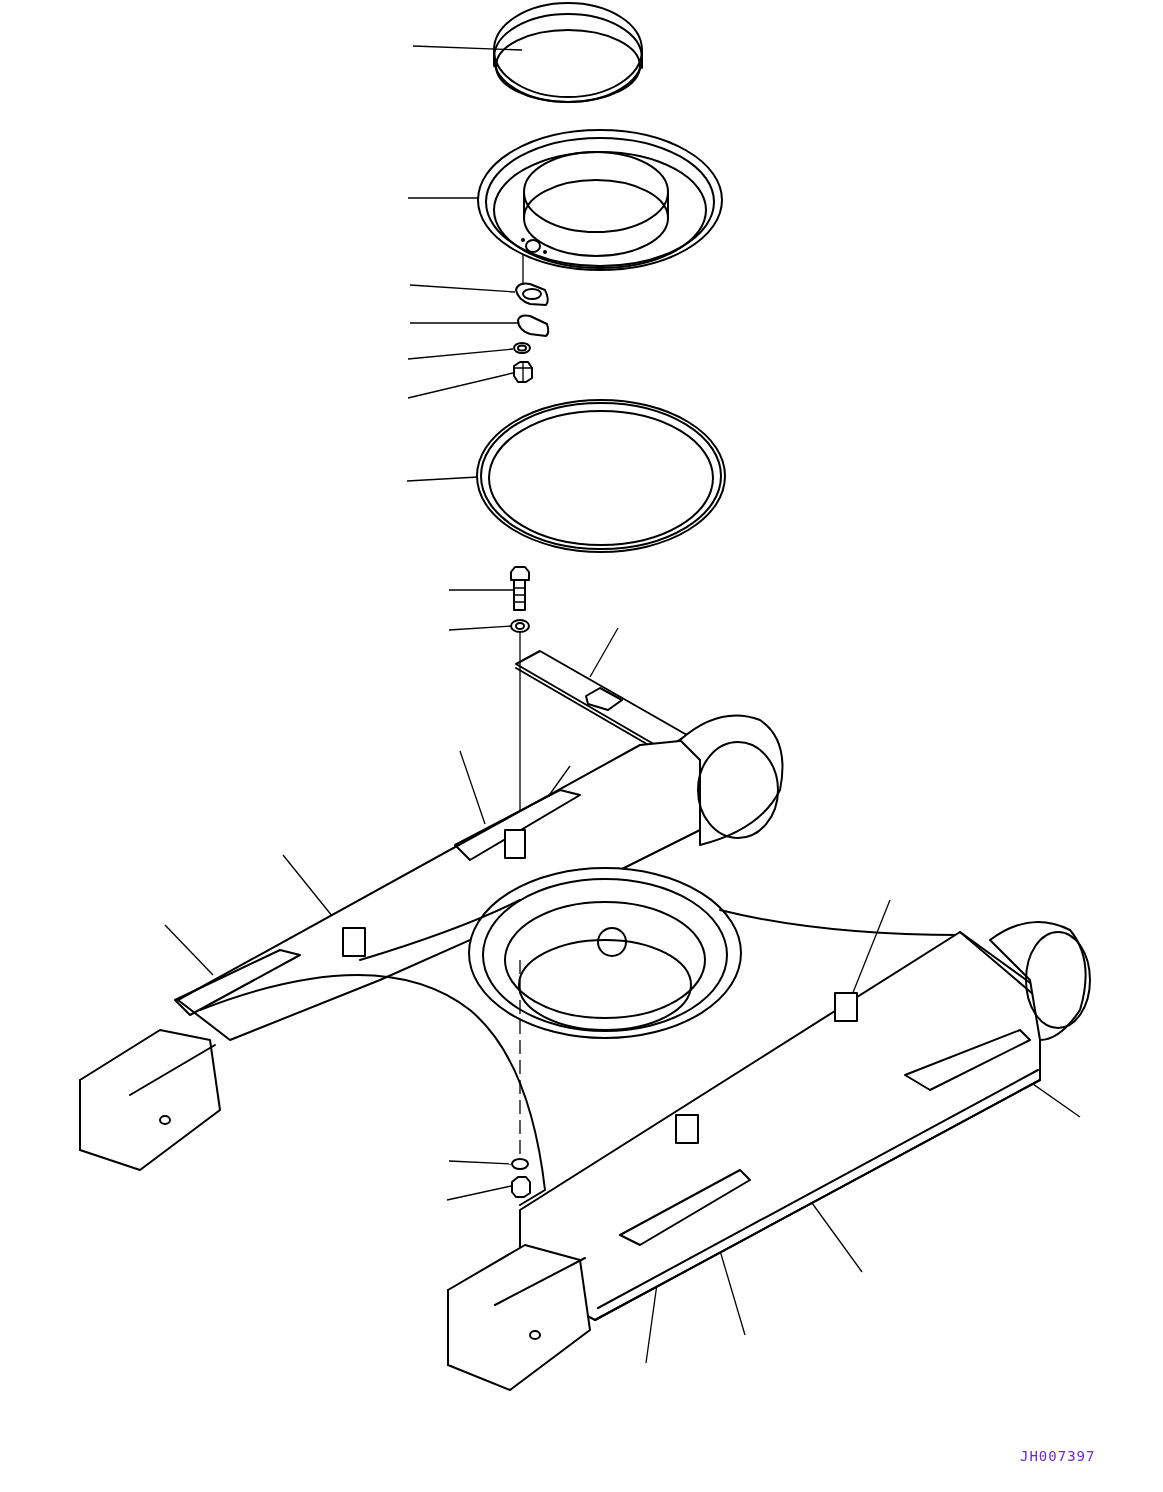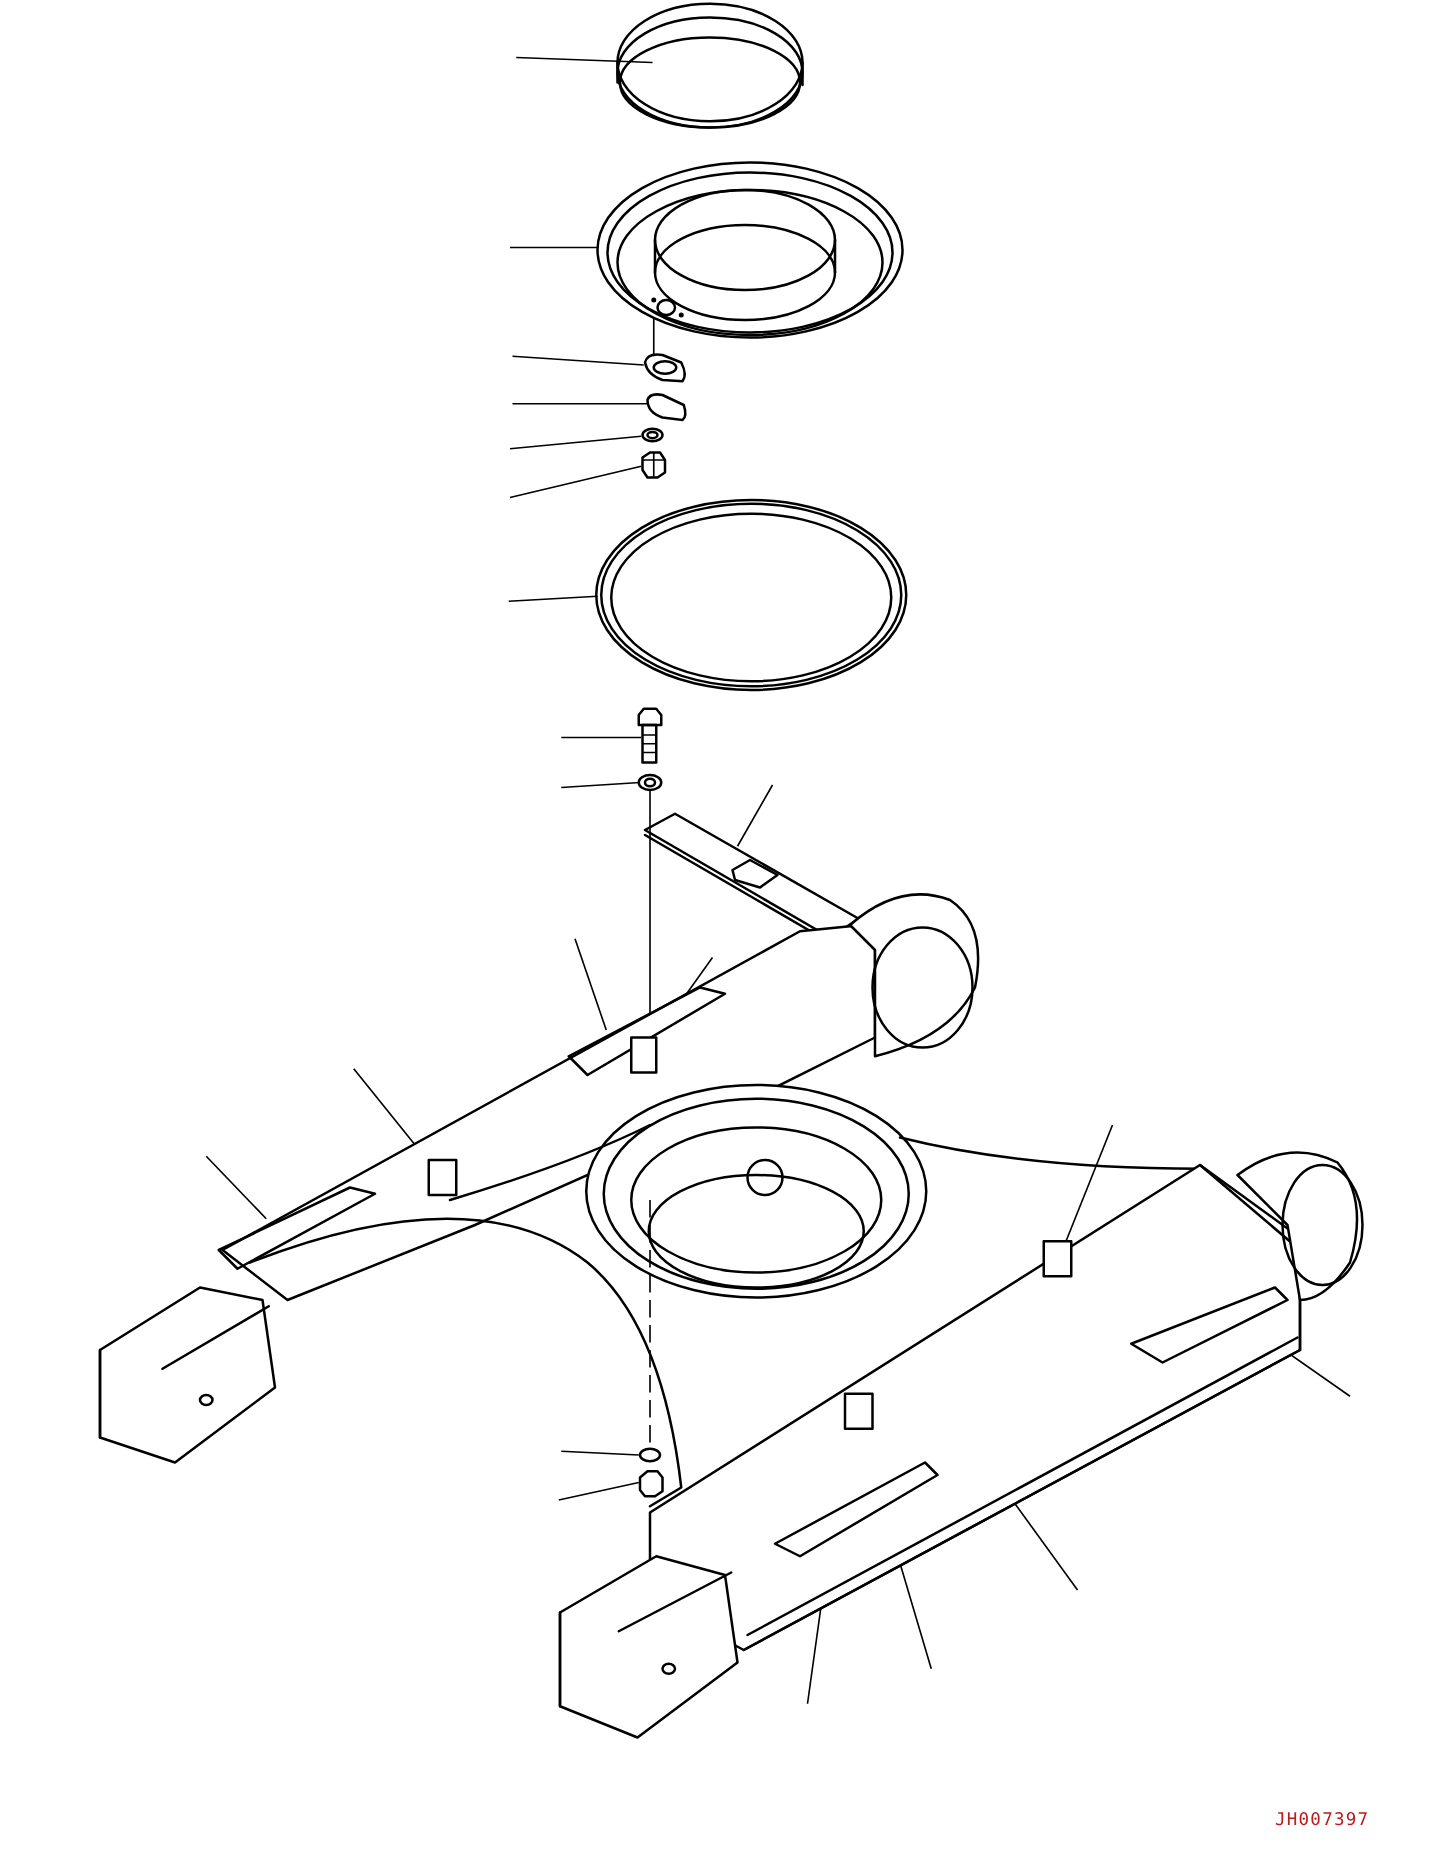--- a/index.html
+++ b/index.html
@@ -3,21 +3,21 @@
 <meta charset="utf-8">
 <style>
   html, body { margin:0; padding:0; background:#ffffff; }
   body { width:1163px; height:1492px; position:relative; overflow:hidden; font-family:"Liberation Sans", sans-serif; }
   #diagram { position:absolute; left:0; top:0; width:1163px; height:1492px; }
   .ln { stroke:#000; fill:none; stroke-width:2; stroke-linejoin:round; stroke-linecap:round; }
   .thin { stroke:#000; fill:none; stroke-width:1.3; }
   .fillw { fill:#fff; stroke:#000; stroke-width:2; stroke-linejoin:round; }
   .dash { stroke:#000; stroke-width:1.3; stroke-dasharray:14 6; fill:none; }
   .dot { fill:#000; }
-  #fig-id { position:absolute; left:1020px; top:1448px; font-family:"DejaVu Sans Mono", monospace; font-size:14px; letter-spacing:1px; color:#b91c1c; }
+  #fig-id { position:absolute; left:1020px; top:1448px; font-family:"DejaVu Sans Mono", monospace; font-size:14px; letter-spacing:1px; color:#6d28d9; }
 </style>
 </head>
 <body>
 
 <svg id="diagram" viewBox="0 0 1163 1492" xmlns="http://www.w3.org/2000/svg">
 
   <g id="leaders">
       <line x1="413" y1="46" x2="522" y2="50" class="thin"></line>
       <line x1="408" y1="198" x2="478" y2="198" class="thin"></line>
       <line x1="410" y1="285" x2="515" y2="292" class="thin"></line>

